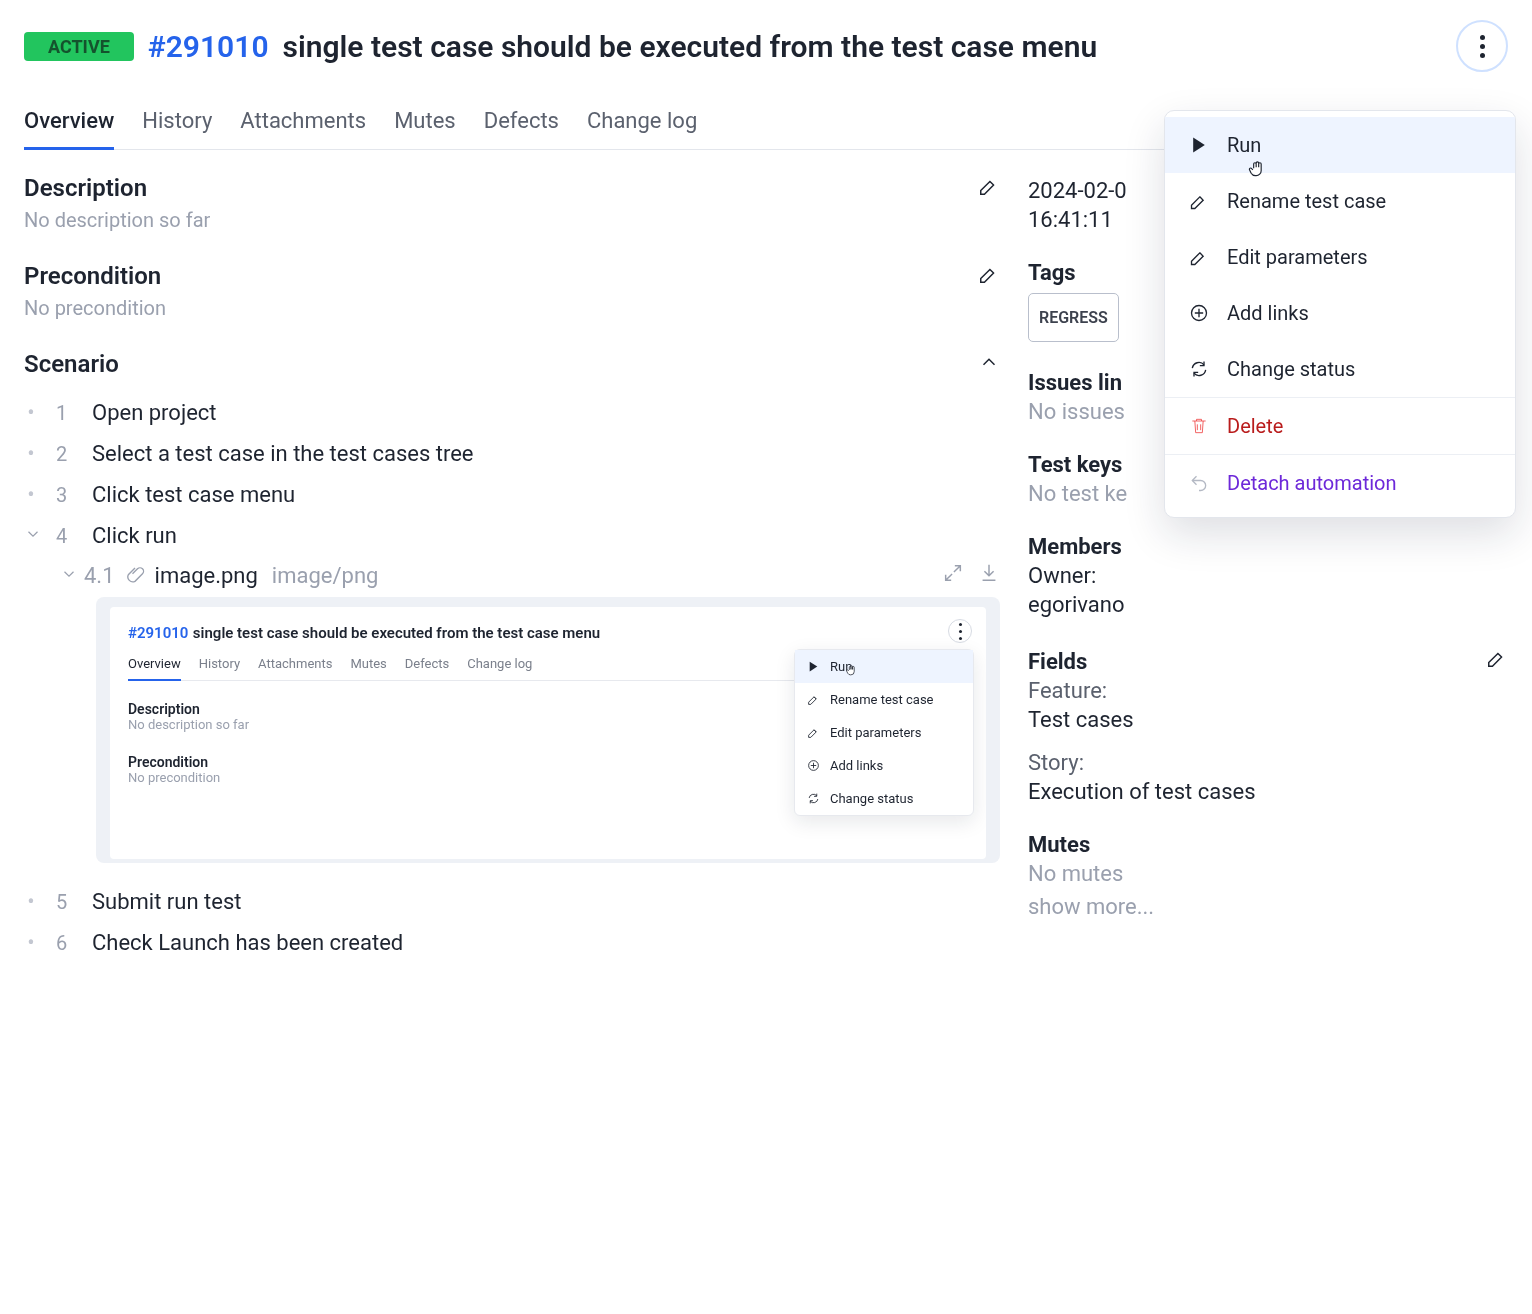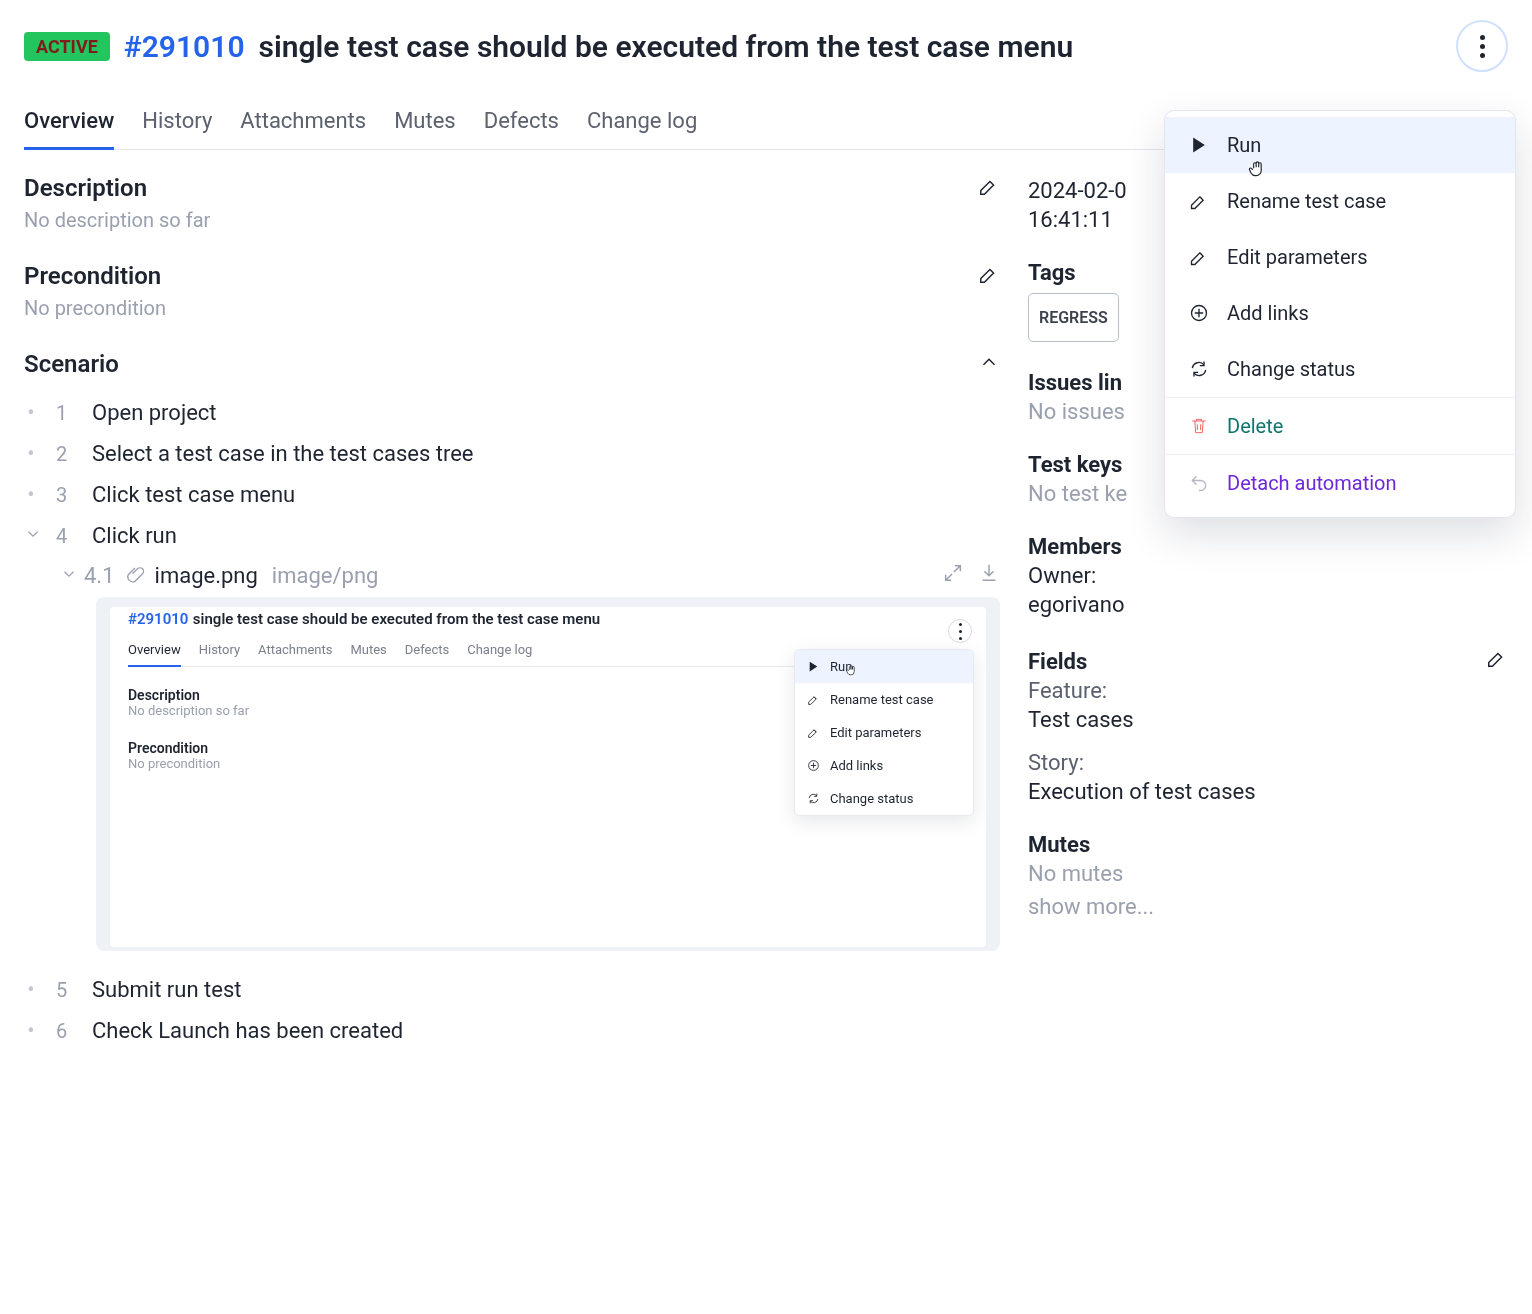--- a/index.html
+++ b/index.html
@@ -7,22 +7,22 @@
     font-family: -apple-system, BlinkMacSystemFont, "Segoe UI", Roboto, Helvetica, Arial, sans-serif;
     background: #fff;
     color: #171a22;
     font-size: 18px;
     padding: 20px 24px;
     width: 1532px;
   }
   
   .title-row { display: flex; align-items: center; gap: 14px; }
   .badge-active {
-    background: #22c55e; color: #7f1d1d; font-weight: 700;
-    padding: 4px 12px; border-radius: 4px; font-size: 18px;
+    background: #22c55e; color: #14532d; font-weight: 700;
+    padding: 4px 24px; border-radius: 4px; font-size: 18px;
   }
   .tc-id { color: #2563eb; font-size: 30px; font-weight: 600; }
   .tc-title { font-size: 30px; font-weight: 600; color: #1e2430; }
   .kebab-btn {
     margin-left: auto; width: 52px; height: 52px; border-radius: 50%;
     border: 2px solid #cfe1ff; display: flex; align-items: center; justify-content: center;
     background: #fff; cursor: pointer;
   }
   .kebab-dots { display:flex; flex-direction:column; gap:4px; }
   .kebab-dots span { width:5px; height:5px; background:#1e2430; border-radius:50%; }
@@ -56,21 +56,21 @@
     display:flex; align-items:center; gap:10px;
     padding: 6px 0 8px 36px; font-size:22px;
   }
   .attach-idx { color:#9aa0ae; }
   .clip { color:#9aa0ae; }
   .attach-name { color:#1e2430; }
   .attach-mime { color:#9aa0ae; margin-left:4px; }
   .attach-actions { margin-left:auto; display:flex; gap:14px; color:#9aa0ae; }
 
   .thumb-wrap { margin-left: 72px; background:#eef1f6; border-radius:8px; padding:10px 14px 4px; }
-  .thumb { background:#fff; border-radius:4px; padding: 0 18px 8px; position:relative; height: 340px; overflow:hidden; }
+  .thumb { background:#fff; border-radius:4px; padding: 14px 18px 8px; position:relative; height: 252px; overflow:hidden; }
   .thumb .t-id { color:#2563eb; font-weight:600; font-size:15px; }
   .thumb .t-title { font-weight:600; font-size:15px; color:#1e2430; }
   .thumb-tabs { display:flex; gap:18px; font-size:13px; color:#7b808c; border-bottom:1px solid #e7e9ee; margin-top:14px; }
   .thumb-tabs span { padding-bottom:8px; }
   .thumb-tabs .tact { color:#1e2430; border-bottom:2px solid #2563eb; margin-bottom:-1px; }
   .thumb-body { display:flex; gap:14px; margin-top:12px; font-size:14px; }
   .thumb-left { flex:1; }
   .thumb-left h5 { font-size:14px; font-weight:600; margin-top:8px; color:#1e2430; }
   .thumb-left .m { color:#9aa0ae; font-size:13px; }
   .thumb-right { width:74px; font-size:13px; color:#4a4f5b; }
@@ -98,21 +98,21 @@
     background:#fff; border:1px solid #e3e6ec; border-radius:10px;
     box-shadow: 0 16px 42px rgba(20,30,60,0.14);
     padding: 6px 0; z-index: 50;
   }
   .menu-item {
     display:flex; align-items:center; gap:18px;
     padding: 16px 24px; font-size:20px; color:#1e2430; cursor:pointer;
   }
   .menu-item.hl { background:#eef4ff; }
   .menu-item.sep { border-top:1px solid #eceff4; }
-  .menu-item.danger { color:#0f766e; }
+  .menu-item.danger { color:#b91c1c; }
   .menu-item.disabled { color:#6d28d9; }
   .menu-item svg { width:20px; height:20px; flex-shrink:0; }
   .menu-item.danger svg { stroke:#ef4444; fill:none; }
   .menu-item.disabled svg { stroke:#b4b9c4; }
   .cursor-img { position:absolute; left:82px; top:48px; }
 
   svg.stroke { fill:none; stroke:#1e2430; stroke-width:1.6; }
   svg.strokeg { fill:none; stroke:#9aa0ae; stroke-width:1.6; }
 </style>
 </head>

